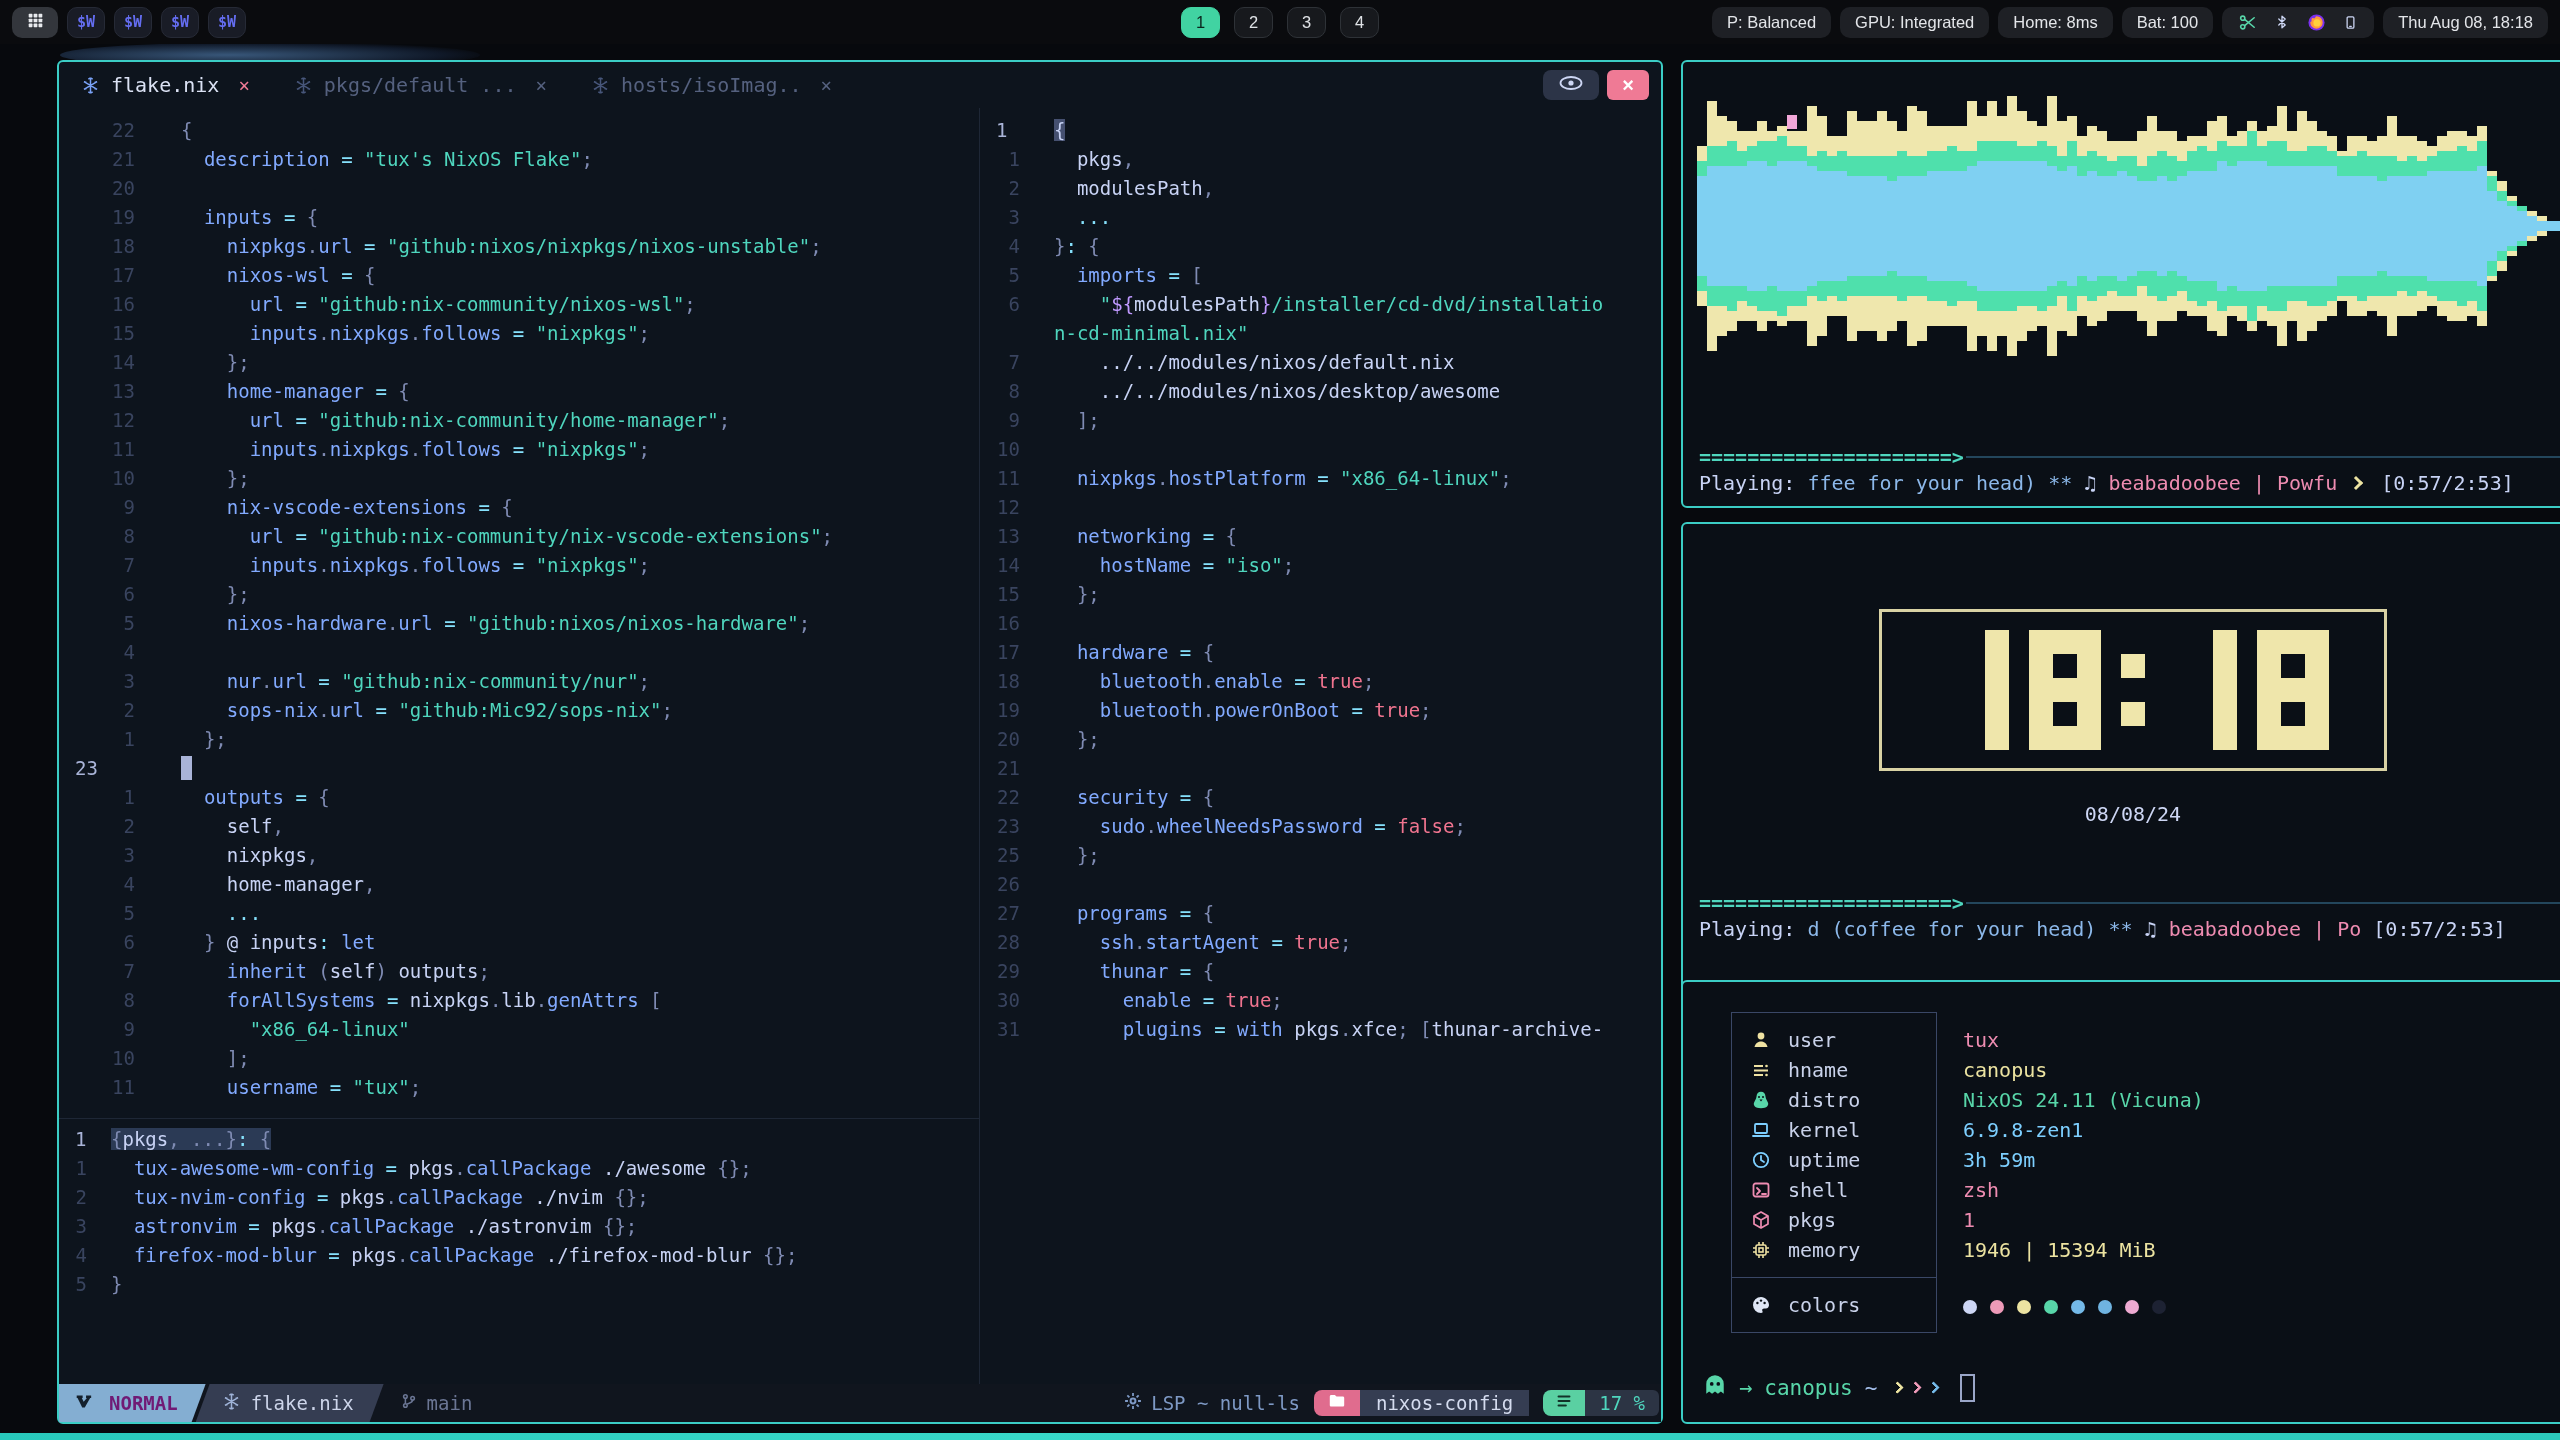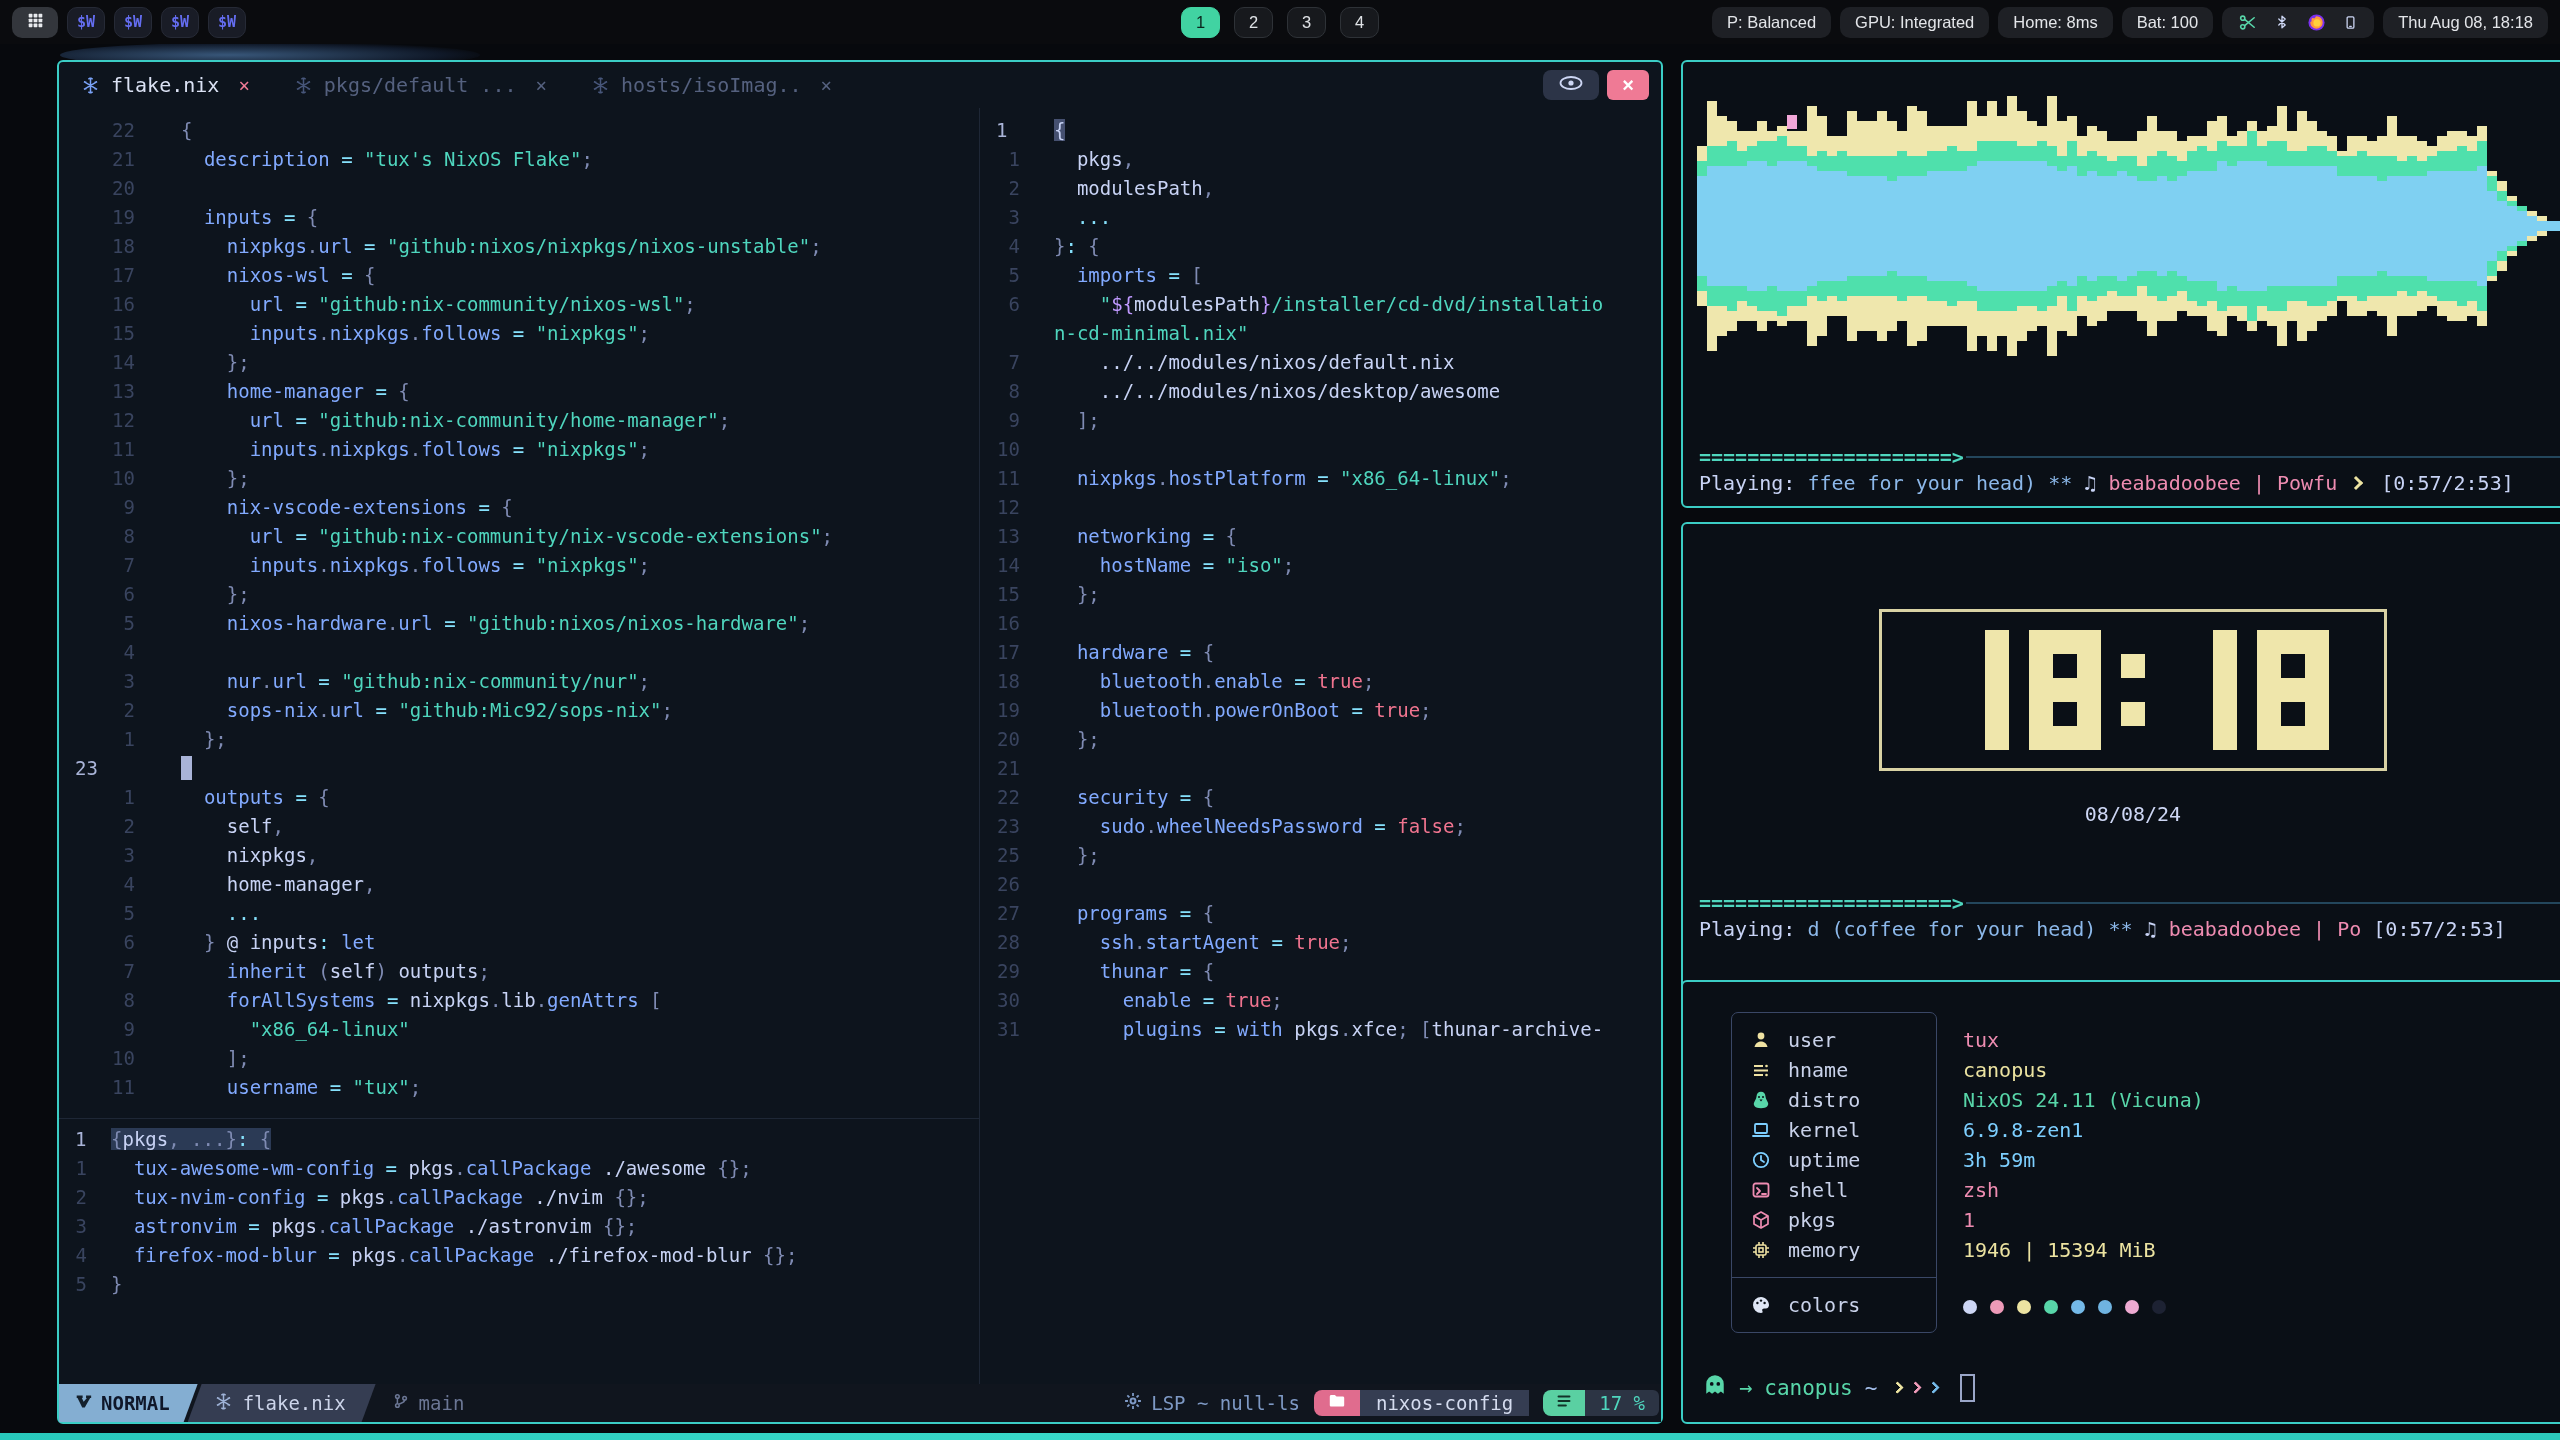--- a/index.html
+++ b/index.html
@@ -74,22 +74,22 @@
   .c-k{color:var(--blue)} .c-op{color:var(--cyan)} .c-s{color:var(--green)}
   .c-b{color:var(--pink)} .c-pu{color:var(--punct)} .c-pl{color:var(--fg)}
   .c-int{color:var(--violet)}
   .c-cb{background:#455070;color:var(--fg);}
   .blkcur{display:inline-block;width:1ch;height:24px;background:#a9b4d8;vertical-align:middle;
     transform:translateY(-2px);}
   .hlspan{background:#2b3a55;}
   
   .sl{position:absolute;left:0;right:0;bottom:0;height:38px;background:#10151e;display:flex;
     align-items:center;font-family:"DejaVu Sans Mono",monospace;font-size:19px;}
-  .seg-mode{height:100%;display:flex;align-items:center;gap:9px;background:var(--mode);
-    color:#0f172a;font-weight:bold;padding:0 28px 0 16px;
+  .seg-mode{height:100%;display:flex;align-items:center;gap:17px;background:var(--mode);
+    color:#701a75;font-weight:bold;padding:0 28px 0 16px;
     clip-path:polygon(0 0,100% 0,calc(100% - 14px) 100%,0 100%);justify-content:space-between;}
   .seg-file{height:100%;display:flex;align-items:center;gap:10px;background:var(--slate);
     color:#cdd5ea;padding:0 30px 0 26px;margin-left:-10px;
     clip-path:polygon(14px 0,100% 0,calc(100% - 14px) 100%,0 100%);}
   .seg-branch{display:flex;align-items:center;gap:9px;color:#6b7694;margin-left:16px;}
   .sl-right{margin-left:auto;display:flex;align-items:center;gap:14px;}
   .seg-lsp{display:flex;align-items:center;gap:9px;color:#7e99c5;}
   .chunkgrp{display:flex;align-items:center;height:26px;}
   .chunk-pink{background:#e06c8e;border-radius:8px 0 0 8px;width:46px;height:100%;display:flex;
     align-items:center;justify-content:center;}
@@ -108,21 +108,21 @@
   .chev{display:inline-block;width:10px;height:10px;border-top:3px solid var(--cream);
     border-right:3px solid var(--cream);transform:rotate(45deg);margin:0 8px 0 2px;}.chev.y{border-color:#ece3a1}
   #viz{position:absolute;left:14px;top:14px;}
   .clock-box{position:absolute;left:50%;top:85px;transform:translateX(-50%);width:508px;
     height:162px;border:3px solid #d9d2a4;display:flex;align-items:center;justify-content:center;}
   #clock-digits{display:flex;gap:20px;align-items:center;}
   .clock-date{position:absolute;top:278px;width:100%;text-align:center;font-family:"DejaVu Sans Mono",monospace;
     font-size:20px;color:#cdd6f4;}
   
   .fetch{position:absolute;left:48px;top:30px;display:flex;gap:26px;}
-  .fbox{border:1.5px solid #3a4766;border-radius:7px;width:206px;}
+  .fbox{border:1.5px solid #3a4766;border-radius:0;width:206px;}
   .fsec1{padding:12px 0;}
   .fdiv{border-top:1.5px solid #3a4766;}
   .fsec2{padding:12px 0;}
   .frow{display:flex;height:30px;align-items:center;padding-left:18px;gap:16px;
     font-family:"DejaVu Sans Mono",monospace;font-size:20px;color:#c9d2ea;}
   .frow .ficon{width:22px;display:flex;justify-content:center;}
   .fvals{display:flex;flex-direction:column;margin-top:13px;font-family:"DejaVu Sans Mono",monospace;
     font-size:20px;}
   .fval{height:30px;display:flex;align-items:center;white-space:pre;}
   .dots{height:30px;margin-top:27px;display:flex;gap:13px;align-items:center;}

